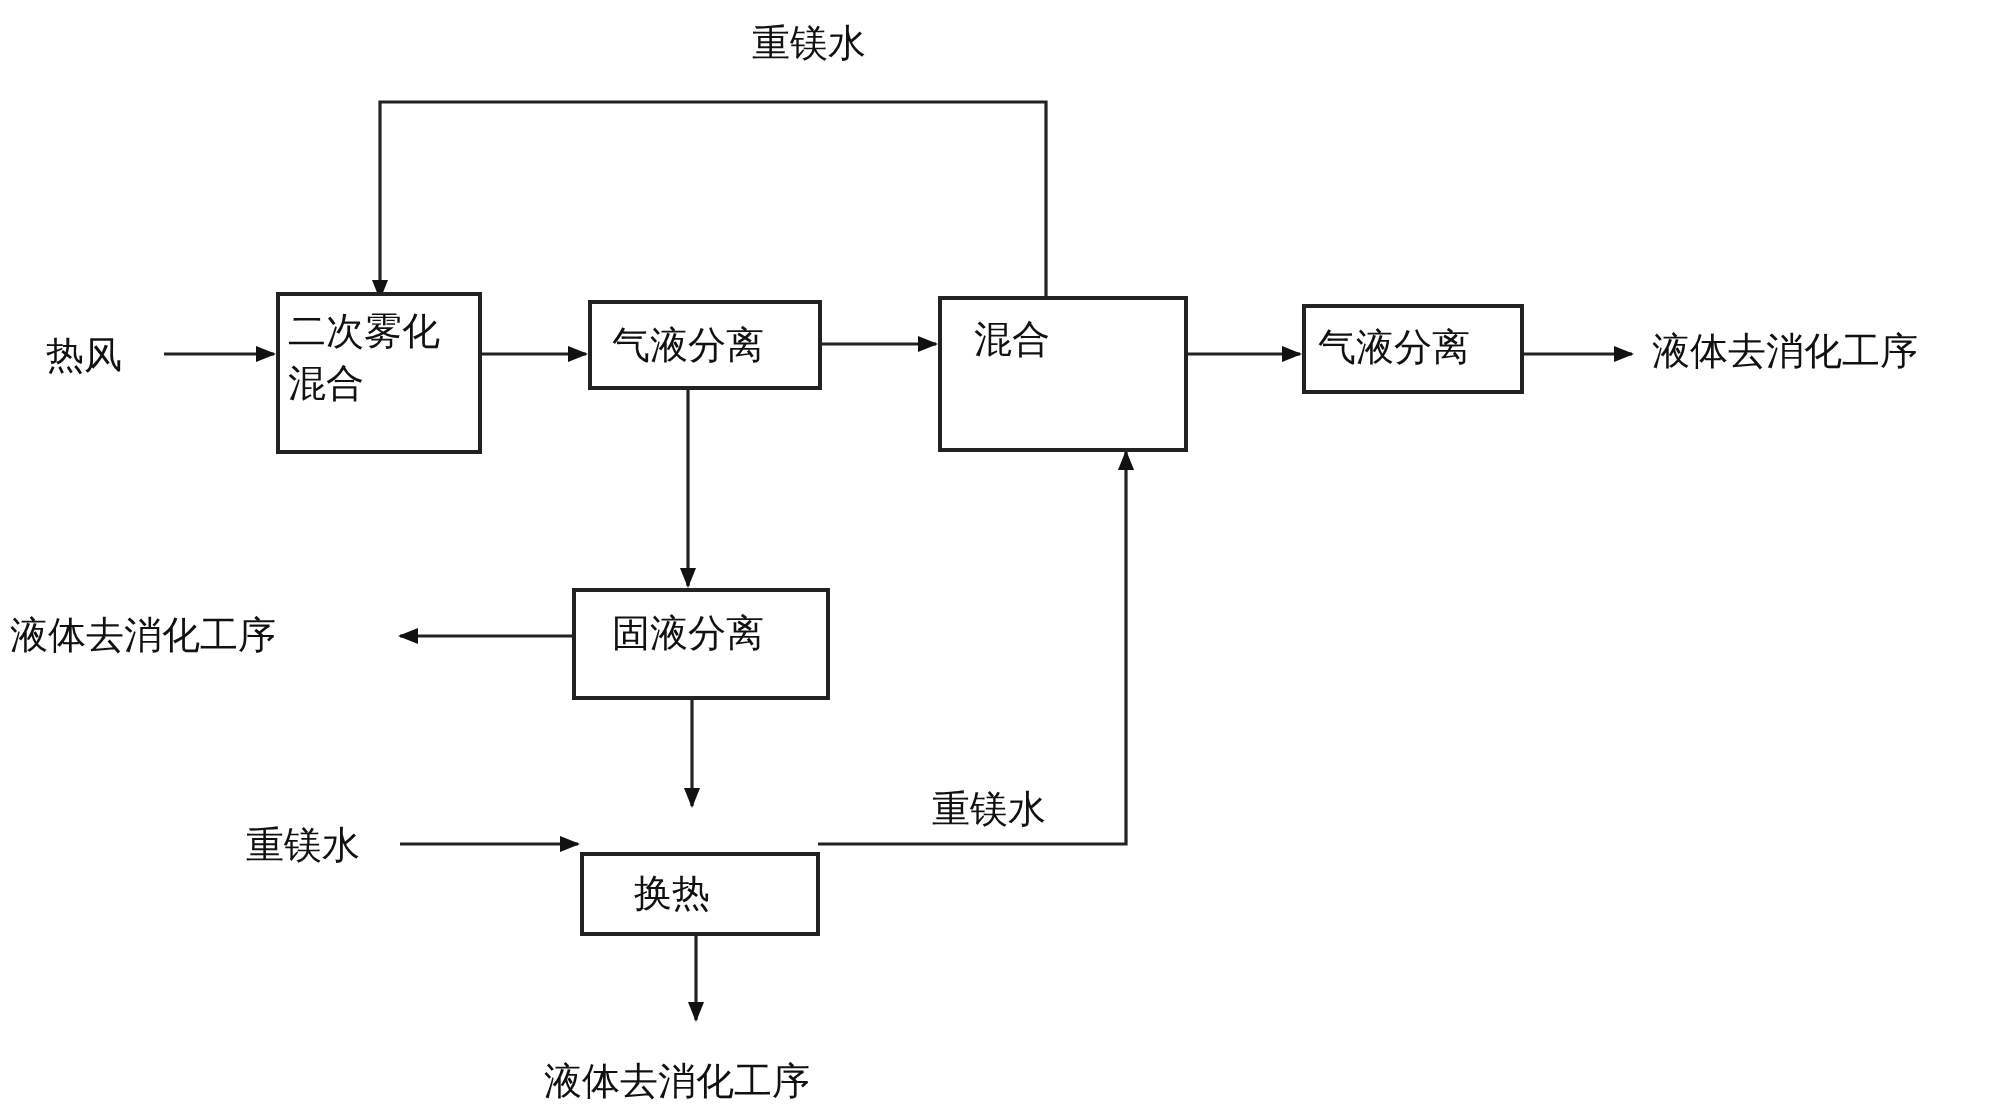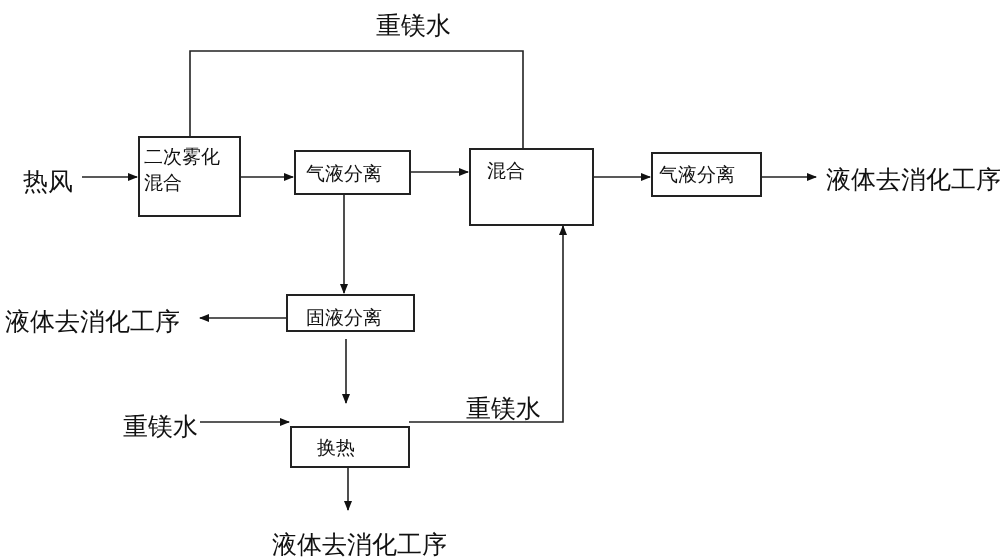--- a/index.html
+++ b/index.html
@@ -2,21 +2,21 @@
 <html><head>
 <meta charset="utf-8">
 <style>
   html, body { margin: 0; padding: 0; background: #ffffff; }
   body { width: 1000px; height: 559px; position: relative; overflow: hidden;
          font-family: "DejaVu Sans", sans-serif; color: #111; }
   svg.wires { position: absolute; left: 0; top: 0; width: 1000px; height: 559px; }
   .box { position: absolute; border: 2px solid #222; background: #fff; box-sizing: border-box;
          font-size: 19px; line-height: 26px; color: #111; }
   .box span { display: block; white-space: nowrap; }
-  .lbl { position: absolute; font-size: 25px; white-space: nowrap; color: #111; }
+  .lbl { position: absolute; font-size: 19px; white-space: nowrap; color: #111; }
 </style>
 </head>
 <body>
 
 <svg class="wires" viewBox="0 0 1000 559">
   <defs>
     <marker id="ah" markerWidth="10" markerHeight="10" refX="9" refY="5" orient="auto" markerUnits="userSpaceOnUse">
       <path d="M0,1 L10,5 L0,9 Z" fill="#111"></path>
     </marker>
   </defs>
@@ -49,36 +49,36 @@
 </svg>
 
 <div class="lbl" style="left:23px;top:165px;">热风</div>
 <div class="lbl" style="left:376px;top:9px;">重镁水</div>
 <div class="lbl" style="left:826px;top:163px;">液体去消化工序</div>
 <div class="lbl" style="left:5px;top:305px;">液体去消化工序</div>
 <div class="lbl" style="left:123px;top:410px;">重镁水</div>
 <div class="lbl" style="left:466px;top:392px;">重镁水</div>
 <div class="lbl" style="left:240px;top:528px;margin-left:32px;">液体去消化工序</div>
 
-<div class="box" style="left:138px;top:136px;width:103px;height:81px;padding:5px 0 0 4px;">
+<div class="box" style="left:138px;top:146px;width:103px;height:81px;padding:5px 0 0 4px;">
   <span>二次雾化</span>
   <span>混合</span>
 </div>
 
 <div class="box" style="left:294px;top:150px;width:117px;height:45px;padding:8px 0 0 10px;">
   <span>气液分离</span>
 </div>
 
 <div class="box" style="left:469px;top:148px;width:125px;height:78px;padding:7px 0 0 16px;">
   <span>混合</span>
 </div>
 
 <div class="box" style="left:651px;top:152px;width:111px;height:45px;padding:7px 0 0 6px;">
   <span>气液分离</span>
 </div>
 
-<div class="box" style="left:286px;top:294px;width:129px;height:38px;padding:8px 0 0 18px;">
+<div class="box" style="left:286px;top:294px;width:129px;height:56px;padding:8px 0 0 18px;">
   <span>固液分离</span>
 </div>
 
 <div class="box" style="left:290px;top:404px;width:120px;height:42px;padding:6px 0 0 25px;margin-top:22px;">
   <span>换热</span>
 </div>
 
 </body></html>

